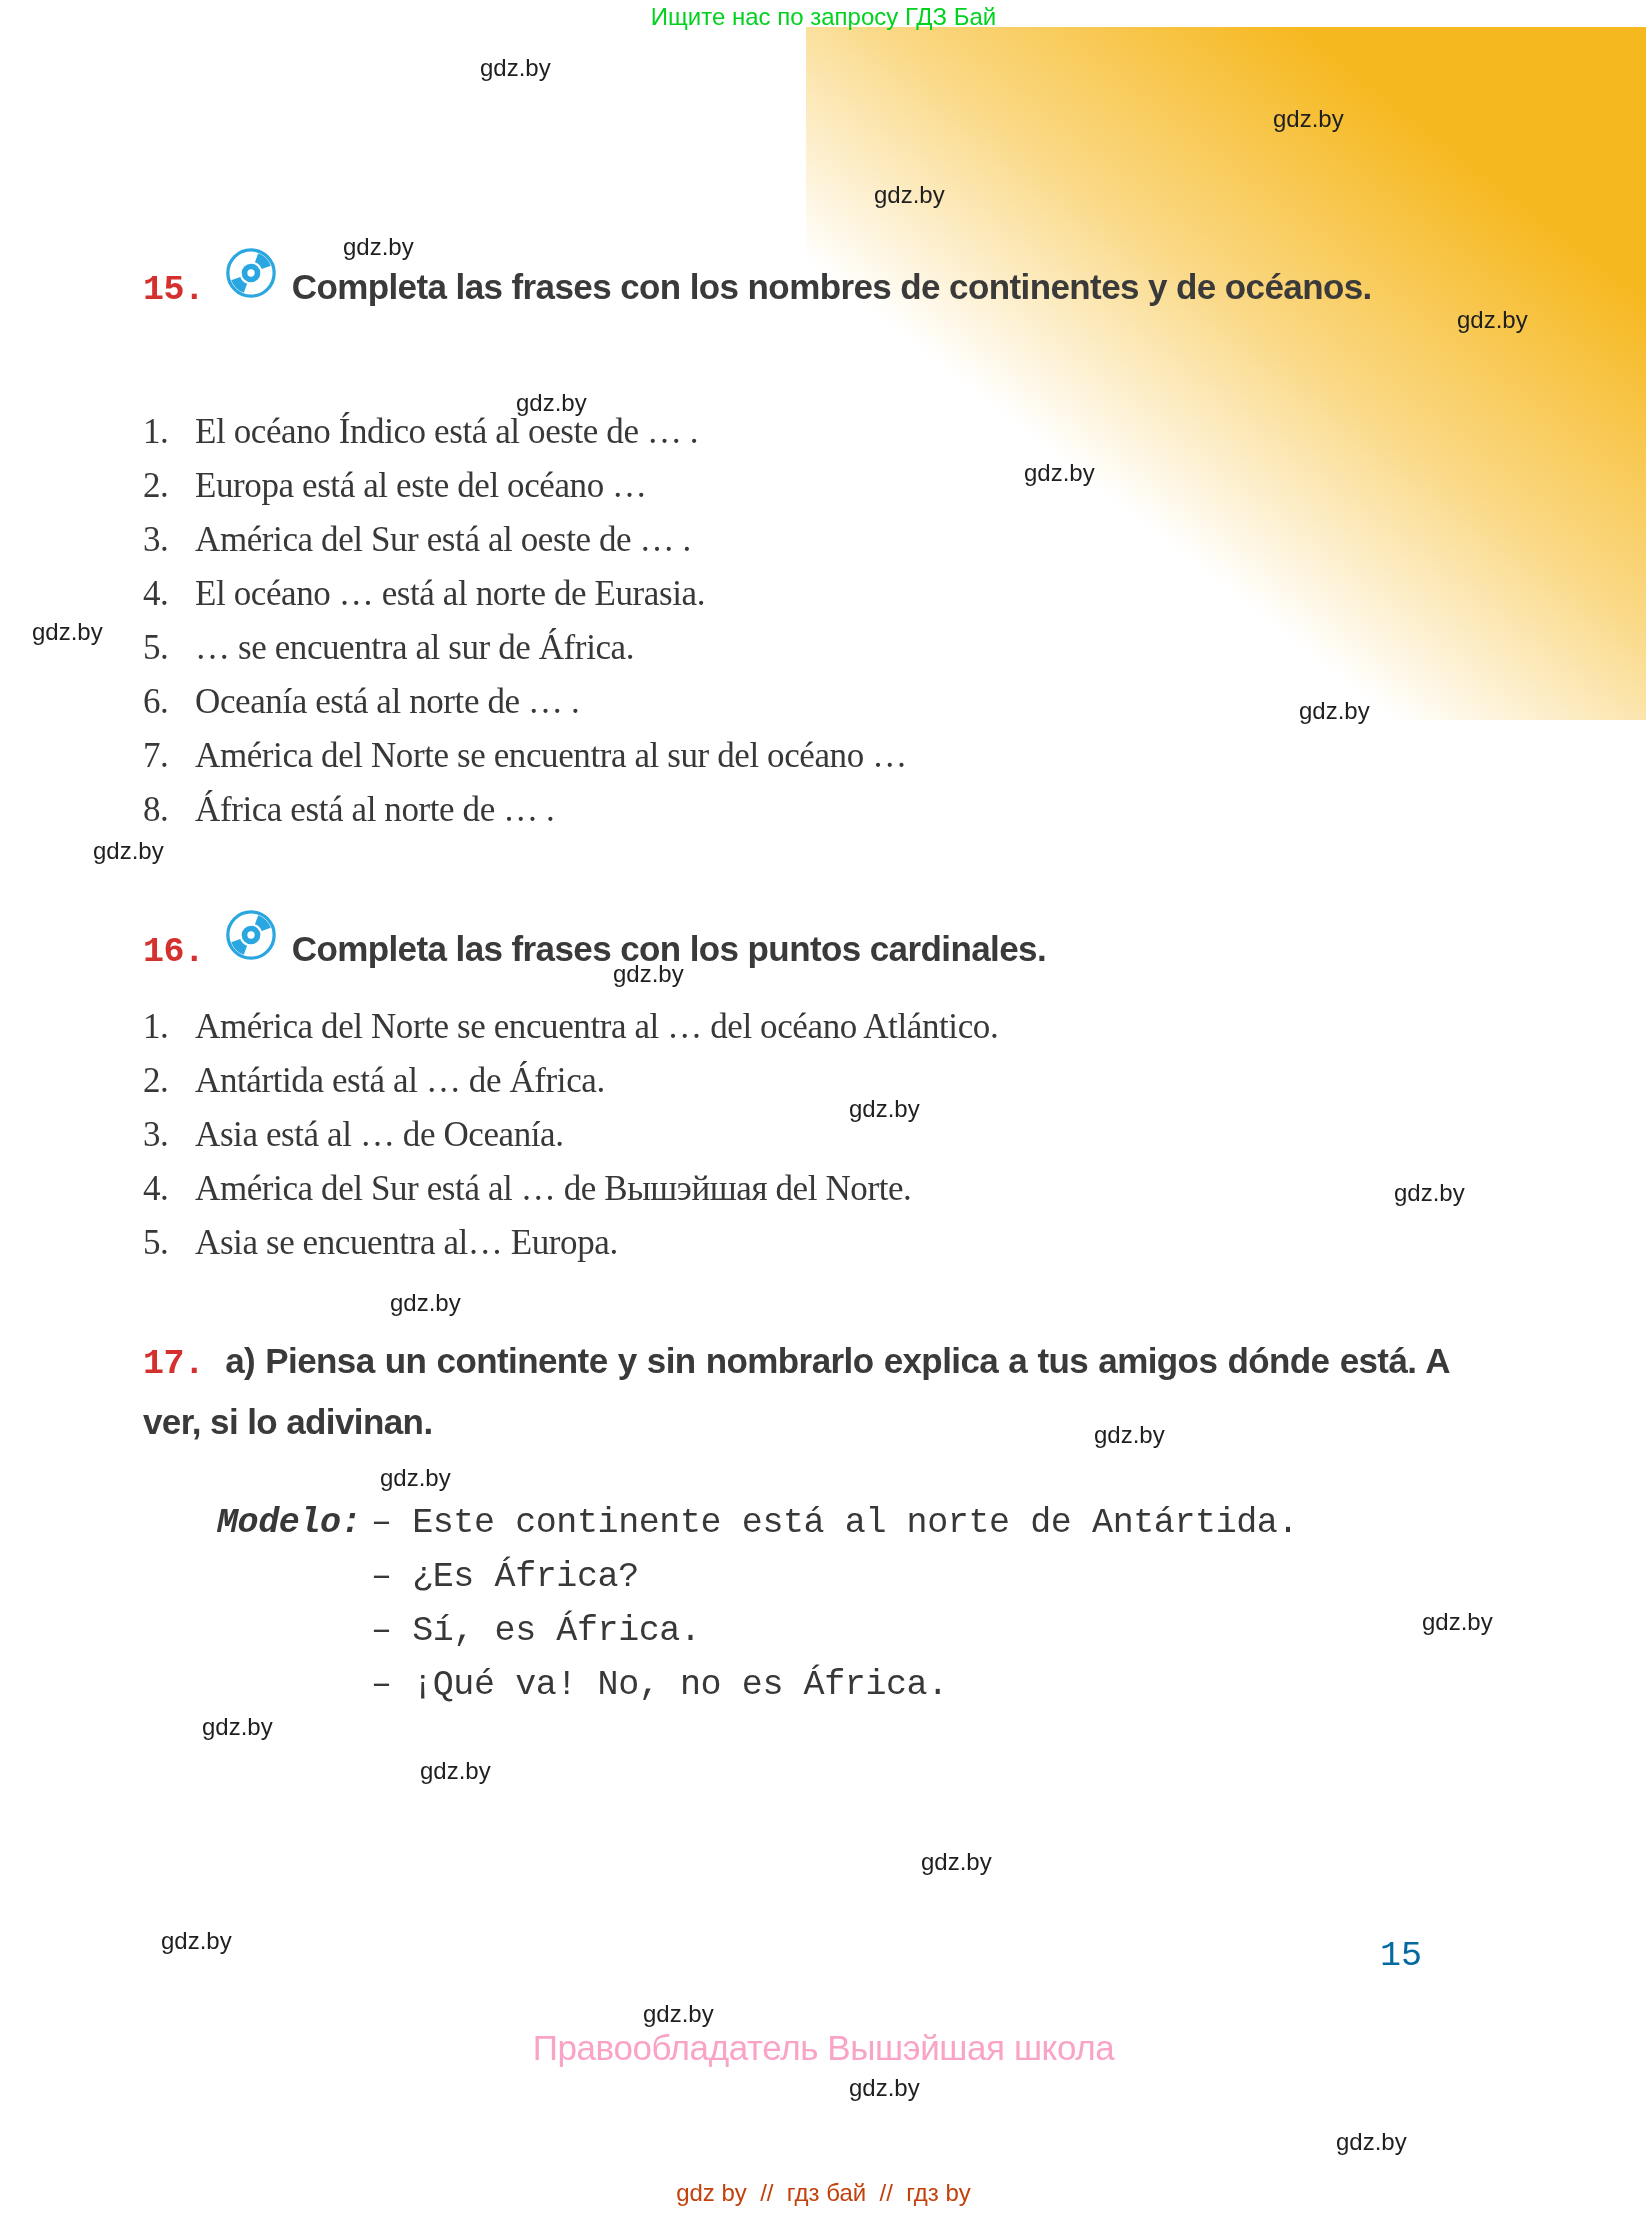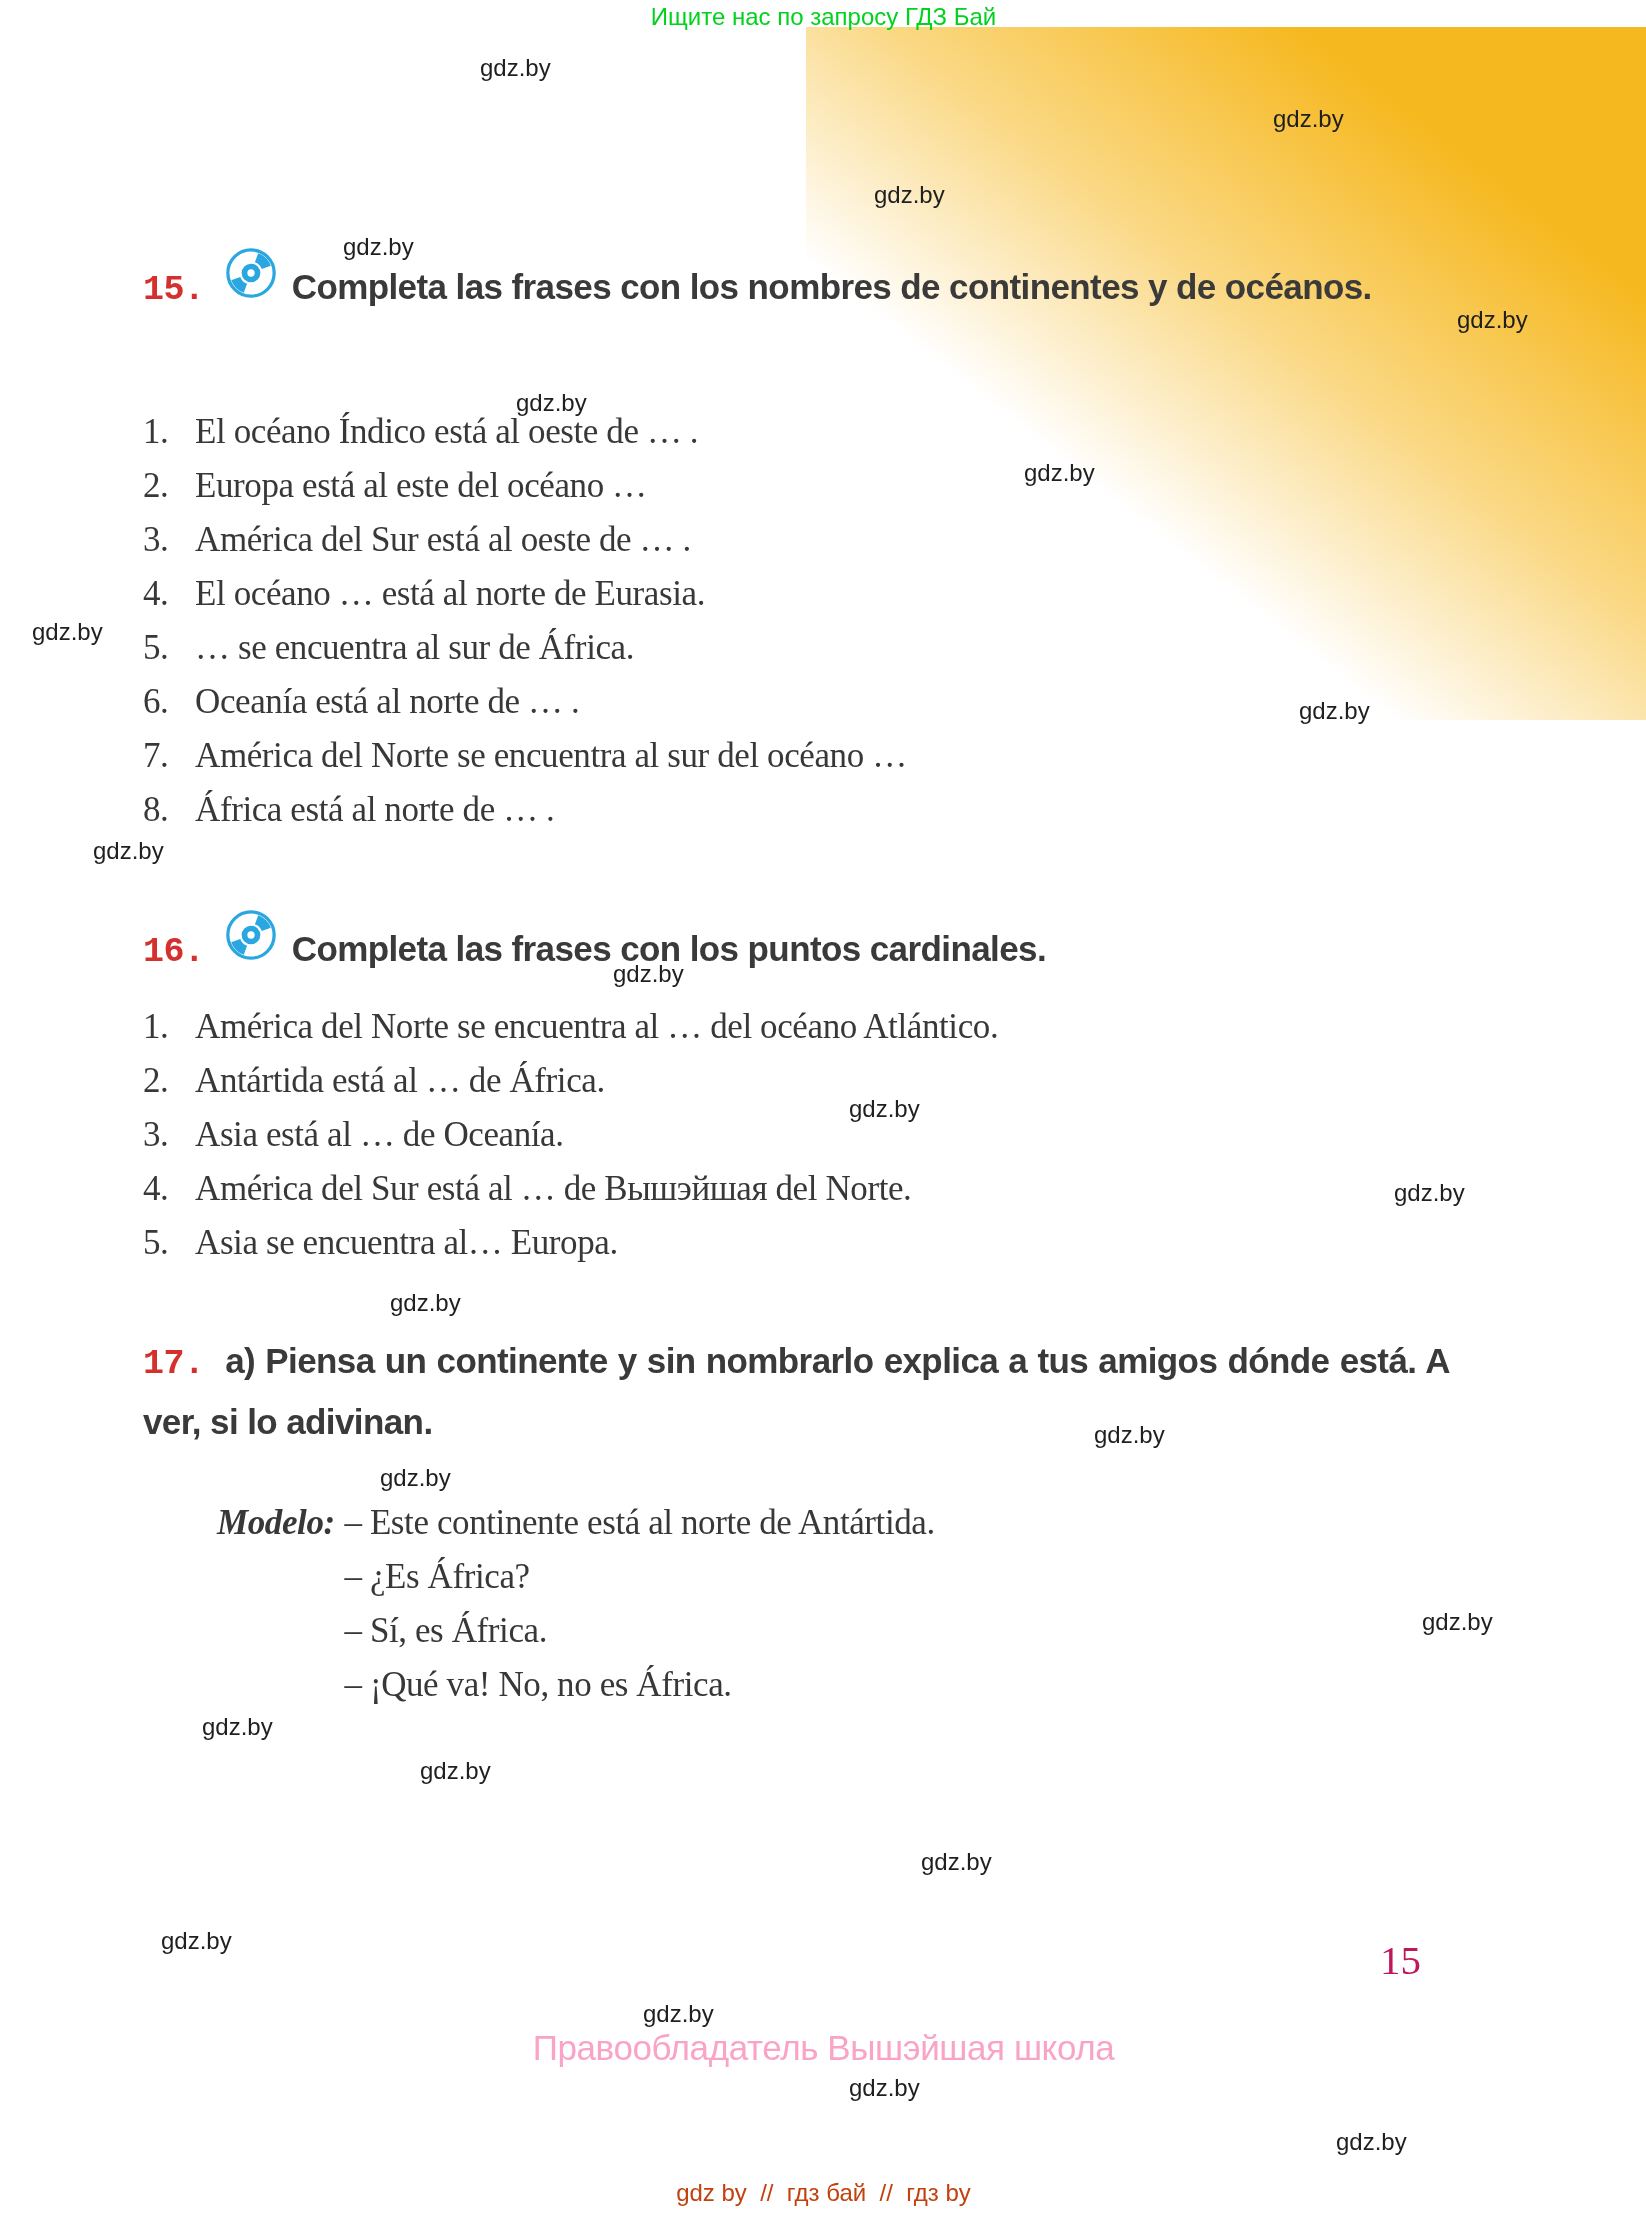--- a/index.html
+++ b/index.html
@@ -32,28 +32,28 @@
   .ex-list{
     position:absolute;left:143px;width:1354px;margin:0;padding:0;list-style:none;
     font-family:"Liberation Serif","DejaVu Serif",serif;font-size:35px;line-height:54px;
     color:#383838;letter-spacing:-0.4px;
   }
   .ex-list li{position:relative;padding-left:52px;margin:0;}
   .li-num{position:absolute;left:0;top:0;}
   
   .modelo{
     position:absolute;left:217px;top:1496px;display:flex;align-items:flex-start;
-    font-family:Liberation Serif, serif;font-size:35px;line-height:54px;
+    font-family:Liberation Mono, monospace;font-size:35px;line-height:54px;
     color:#383838;letter-spacing:-0.4px;
   }
   .modelo-label{font-style:italic;font-weight:bold;margin-right:9.7px;white-space:nowrap;}
   .modelo-lines div{white-space:nowrap;}
   .page-number{
     position:absolute;left:1380px;top:1936px;
-    font-family:Liberation Serif, serif;font-size:41px;color:#be185d;
+    font-family:Liberation Mono, monospace;font-size:35px;color:#0369a1;
   }
   .copyright{
     position:absolute;top:2028px;left:0;width:100%;text-align:center;
     font-size:35px;letter-spacing:-0.4px;color:#f9a3c7;
   }
   .footer-links{
     position:absolute;top:2179px;left:0;width:100%;text-align:center;
     font-size:24px;color:#c2410c;white-space:pre;
   }
 </style>

